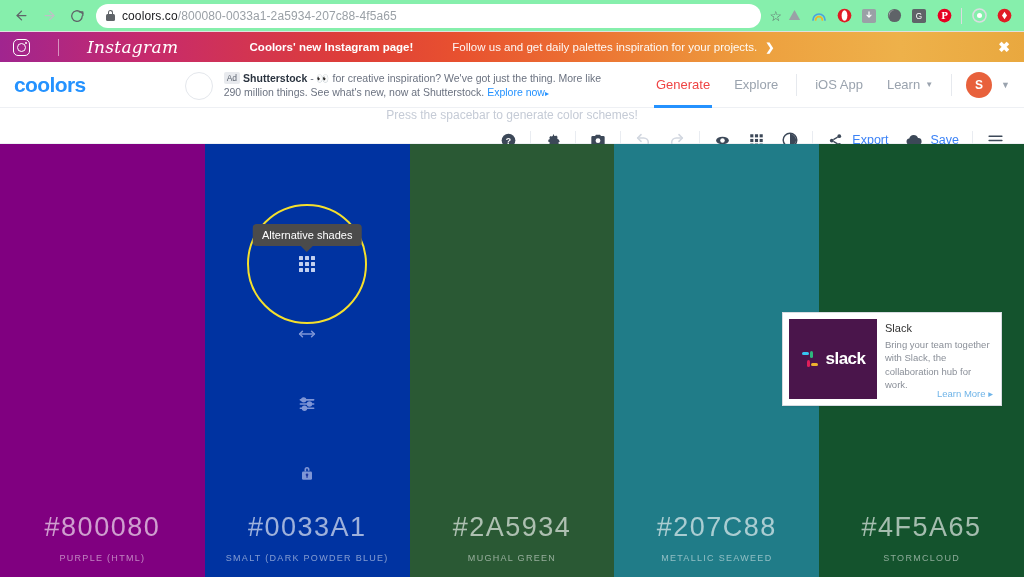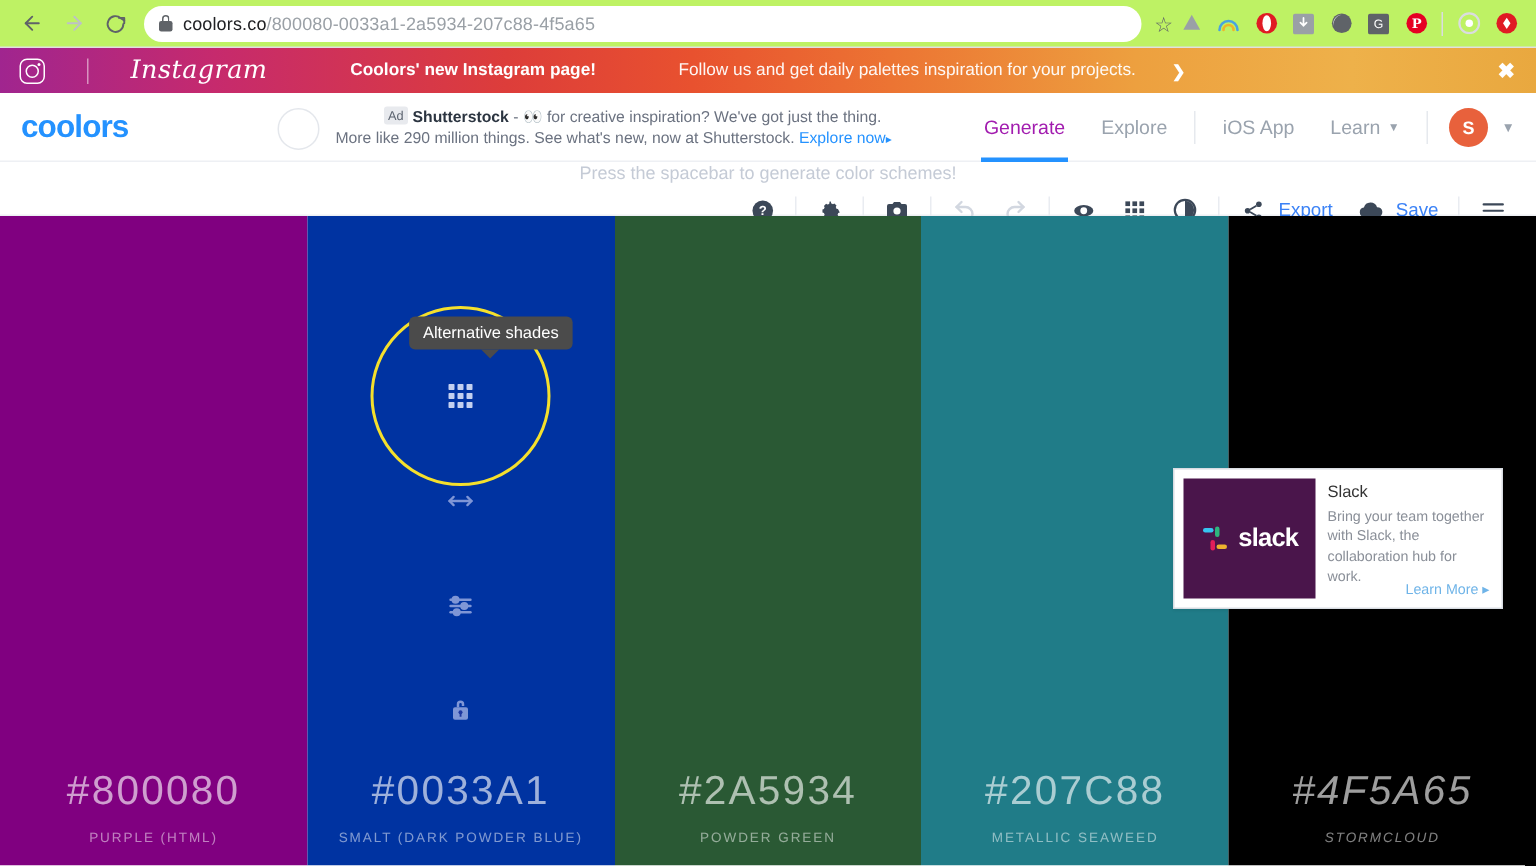--- a/index.html
+++ b/index.html
@@ -4,21 +4,21 @@
 <style>
   * { box-sizing: border-box; margin: 0; padding: 0; }
   html, body {
     width: 1024px; height: 577px;
     font-family: "Liberation Sans", sans-serif;
     overflow: hidden; background: #fff;
   }
 
   
   .browser-bar {
-    height: 32px; background: #bef264;
+    height: 32px; background: #86efac;
     display: flex; align-items: center; padding: 0 8px;
     border-bottom: 1px solid #e0e0e0;
   }
   .nav-btns { display: flex; align-items: center; gap: 2px; }
   .nav-btn {
     width: 26px; height: 26px; display: flex; align-items: center;
     justify-content: center; border-radius: 50%; color: #5f6368;
     font-size: 15px; cursor: pointer;
   }
   .nav-btn.disabled { color: #bdc1c6; }
@@ -64,21 +64,21 @@
     border-radius:50%; top:2.5px; right:2.5px;
   }
   .ig-divider { width: 1px; height: 17px; background: rgba(255,255,255,.5); }
   .ig-word {
     font-family: "DejaVu Serif", serif; font-style: italic; font-size: 17px;
     letter-spacing: .3px;
   }
   .promo-msg {
     position: absolute; left: 0; right: 0; text-align: center;
     font-size: 11.5px; display: flex; justify-content: center;
-    align-items: center; gap: 24px; pointer-events: none;
+    align-items: center; gap: 8px; pointer-events: none;
   }
   .promo-msg .bold { font-weight: bold; }
   .promo-msg .light { opacity: .95; padding-left: 31px; }
   .promo-arrow { font-size: 11px; font-weight: bold; }
   .promo-close {
     margin-left: auto; padding-right: 14px; font-size: 14px;
     font-weight: bold; cursor: pointer; z-index: 2;
   }
 
   
@@ -91,31 +91,31 @@
     letter-spacing: -.6px; flex: none;
   }
   .ad-slot { display: flex; align-items: flex-start; gap: 11px; margin-left: 72px; padding-top: 2px;}
   .ad-thumb {
     width: 28px; height: 28px; border-radius: 50%;
     border: 1px solid #e4e7ec; flex: none; margin-top: 1px;
   }
   .ad-text { font-size: 10.5px; line-height: 1.38; color: #6b7280; max-width: 382px; }
   .ad-tag {
     background: #e8eaee; color: #5c6470; font-size: 8.5px; padding: 1px 3px;
-    border-radius: 2px; margin-right: 3px; vertical-align: 1px; margin-left: 32px;
+    border-radius: 2px; margin-right: 3px; vertical-align: 1px;
   }
   .ad-brand { color: #2b3440; font-weight: bold; }
   .ad-link { color: #2492ff; }
   .ad-link-arrow { color: #2492ff; font-size: 8px; }
   .main-nav { margin-left: auto; display: flex; align-items: center; }
   .nav-item {
     font-size: 13px; color: #9aa3ae; padding: 0 12px; cursor: pointer;
     position: relative; height: 46px; display: flex; align-items: center;
   }
-  .nav-item.active { color: #a21caf; }
+  .nav-item.active { color: #ef4444; }
   .nav-item.active::after {
     content: ''; position: absolute; bottom: 0; left: 10px; right: 10px;
     height: 2.5px; background: #2492ff;
   }
   .nav-sep { width: 1px; height: 22px; background: #e6e9ee; margin: 0 6px; }
   .caret { font-size: 8px; margin-left: 5px; vertical-align: 2px; }
   .avatar {
     width: 26px; height: 26px; border-radius: 50%; background: #e8613c;
     color: #fff; font-size: 12px; font-weight: bold; display: flex;
     align-items: center; justify-content: center; margin-left: 8px;
@@ -156,23 +156,23 @@
   }
   .grid-icon { display: grid; grid-template-columns: repeat(3,4px);
     grid-template-rows: repeat(3,4px); gap: 2px; }
   .grid-icon i { background: #c3d0ef; border-radius: .5px; }
   .highlight-ring {
     position: absolute; width: 120px; height: 120px; border-radius: 50%;
     border: 2.5px solid #f5e02c; left: 50%; top: 50%;
     transform: translate(-50%,-50%); pointer-events: none;
   }
   .tooltip {
-    position: absolute; bottom: 43px; left: 50%; transform: translateX(-50%);
+    position: absolute; bottom: 30px; left: 50%; transform: translateX(-50%);
     background: #4b4b4b; color: #fff; font-size: 11px; padding: 5px 9px;
-    border-radius: 4px; white-space: nowrap; margin-left: 20px;
+    border-radius: 4px; white-space: nowrap;
   }
   .tooltip::after {
     content: ''; position: absolute; top: 100%; left: 50%;
     transform: translateX(-50%); border: 6px solid transparent;
     border-top-color: #4b4b4b; border-bottom: none;
   }
   .swatch-labels {
     position: absolute; bottom: 0; left: 0; right: 0;
     text-align: center; padding-bottom: 14px;
   }
@@ -493,32 +493,32 @@
     </div>
     <div class="swatch-labels">
       <div class="hex">#0033A1</div>
       <div class="cname">SMALT (DARK POWDER BLUE)</div>
     </div>
   </div>
 
   <div class="swatch" id="sw2" style="background: rgb(42, 89, 52);">
     <div class="swatch-labels">
       <div class="hex">#2A5934</div>
-      <div class="cname">POWDER GREEN</div>
+      <div class="cname">MUGHAL GREEN</div>
     </div>
   </div>
 
   <div class="swatch" id="sw3" style="background: rgb(32, 124, 136);">
     <div class="swatch-labels">
       <div class="hex">#207C88</div>
       <div class="cname">METALLIC SEAWEED</div>
     </div>
   </div>
 
-  <div class="swatch" id="sw4" style="background: #000000; font-style: italic;">
+  <div class="swatch" id="sw4" style="background: #14532d;">
     <div class="swatch-labels">
       <div class="hex">#4F5A65</div>
       <div class="cname">STORMCLOUD</div>
     </div>
   </div>
 
   <div class="ad-card">
     <div class="ad-card-img" style="background: rgb(74, 21, 75);">
       <span class="slack-mark">
         <span class="sm-a"></span>

